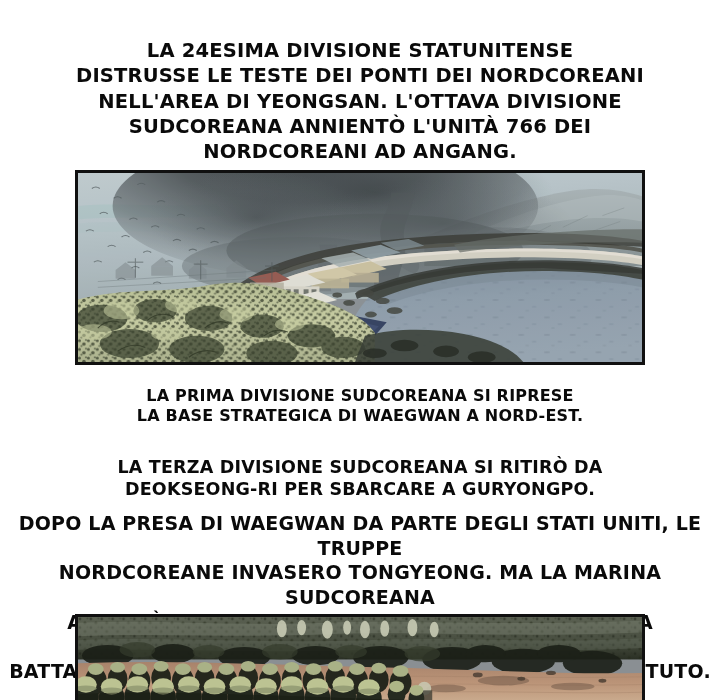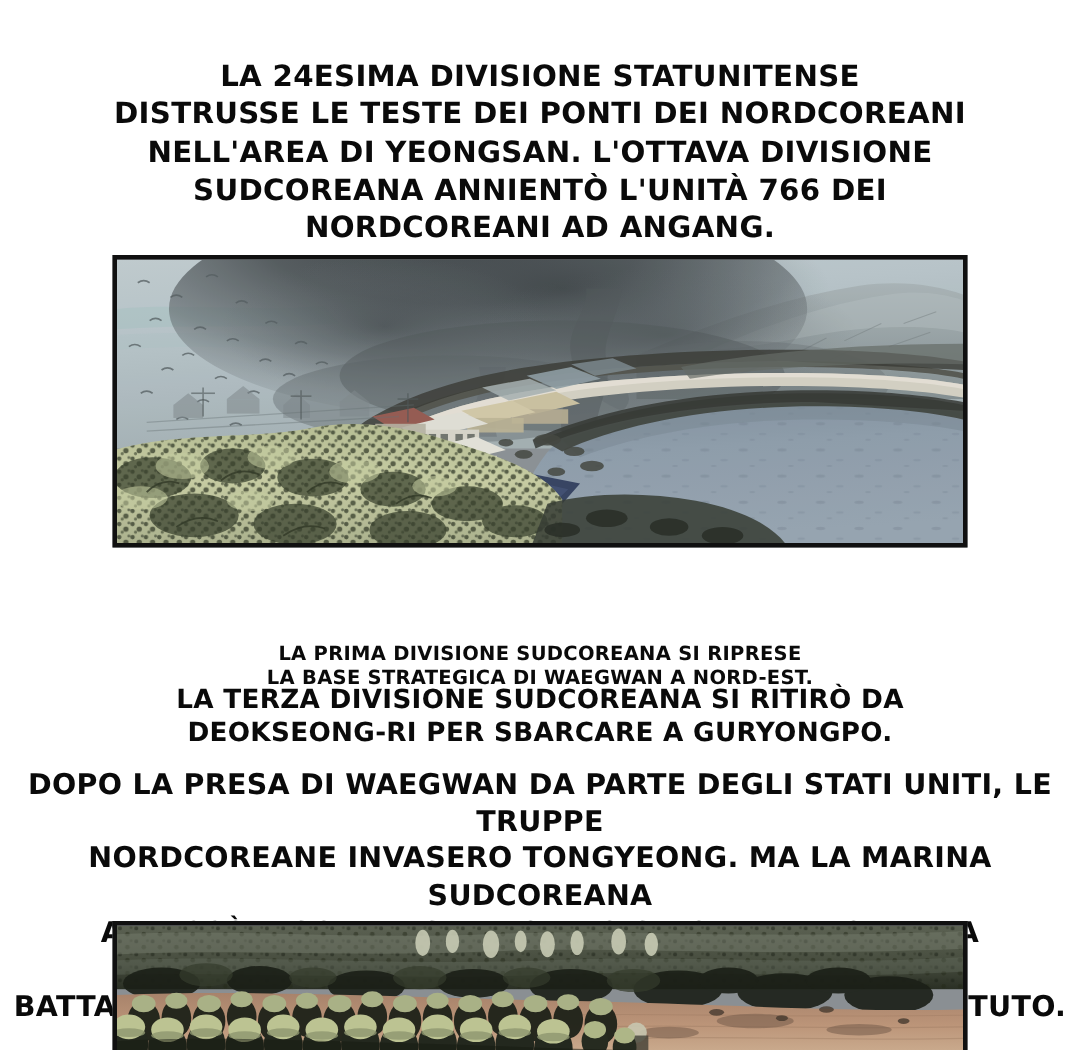--- a/index.html
+++ b/index.html
@@ -37,23 +37,22 @@
     white-space: pre-line;
     -webkit-font-smoothing: none;
   }
   .caption-1 {
     top: 38px;
     font-size: 19.5px;
     line-height: 1.30;
   }
   .caption-2a {
     top: 386px;
-    font-size: 13px;
+    font-size: 16px;
     line-height: 1.26;
-    margin-top: 43px;
   }
   .caption-2b {
     top: 456px;
     font-size: 17.5px;
     line-height: 1.26;
   }
   .caption-3 {
     top: 511px;
     font-size: 19px;
     line-height: 1.30;

